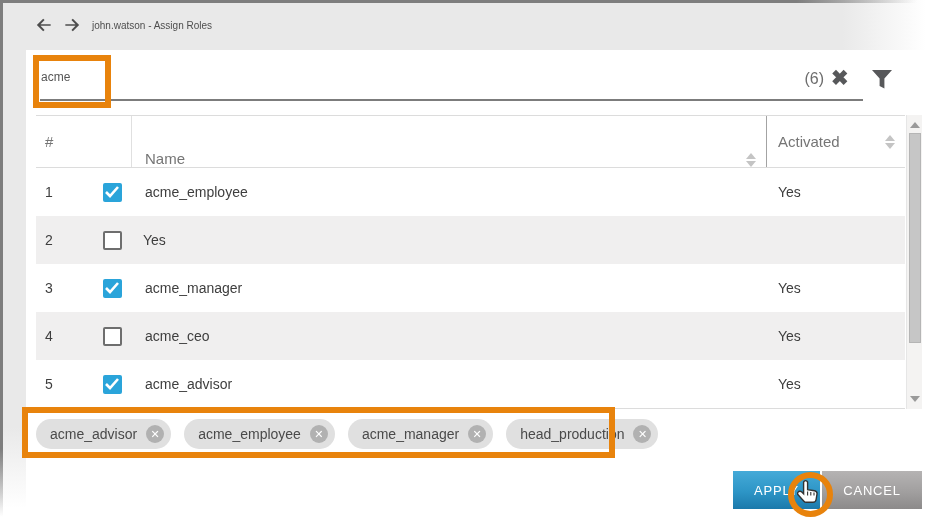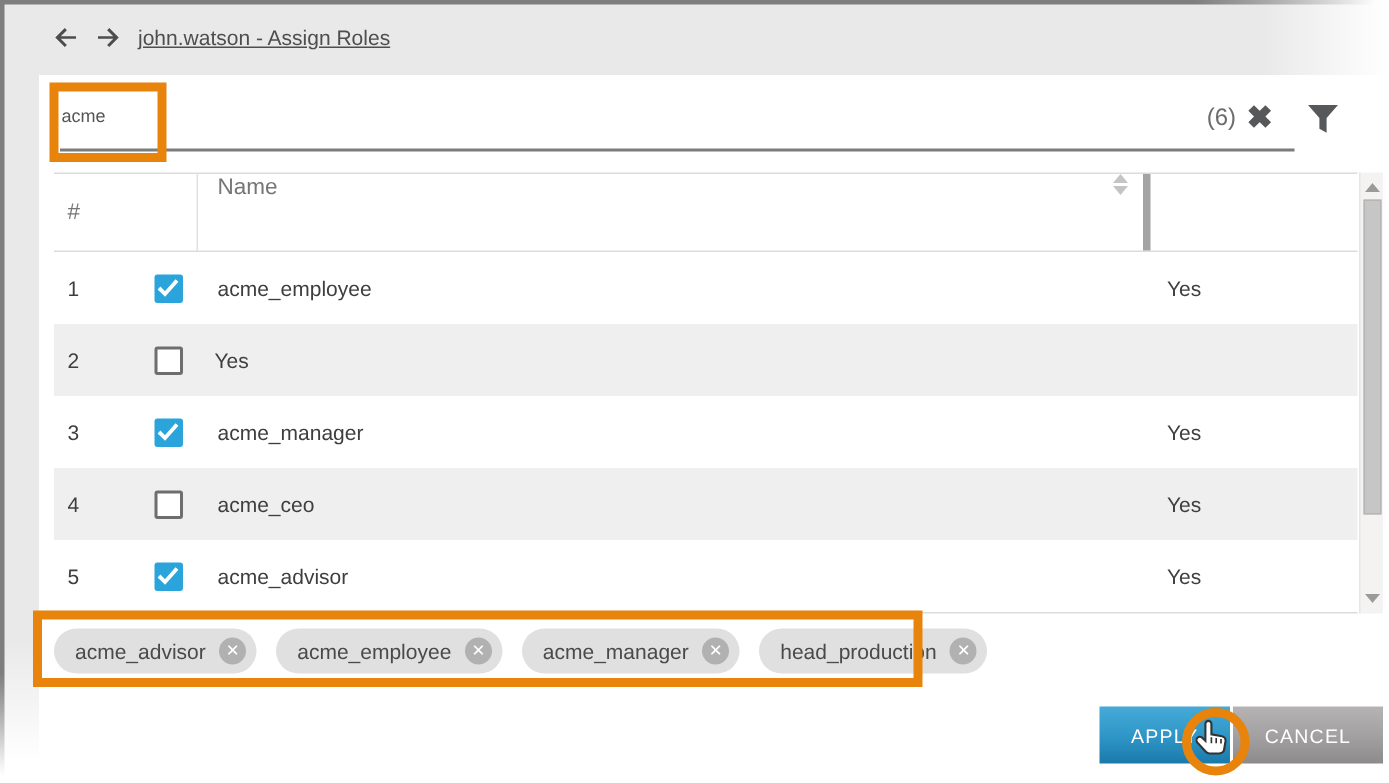--- a/index.html
+++ b/index.html
@@ -17,21 +17,21 @@
   .edge-left { position:absolute; left:0; top:0; width:3px; height:522px;
     background:linear-gradient(to bottom, #7e7e7e 0%, #7e7e7e 86%, rgba(126,126,126,0) 99%); z-index:9;}
 
   
   .topbar { position:absolute; left:0; top:0; width:926px; height:50px;
     background:linear-gradient(to right, #e9e9e9 0%, #e9e9e9 91%, #ffffff 100%);
     display:flex; align-items:center; }
   .nav-arrow { width:20px; height:20px; display:inline-block; }
   .nav-back { margin-left:34px; }
   .nav-fwd  { margin-left:8px; }
-  .topbar-title { margin-left:10px; font-size:14px; color:#4e4e4e;text-decoration:underline; }
+  .topbar-title { margin-left:10px; font-size:10px; color:#4e4e4e; }
 
   
   .leftstrip { position:absolute; left:0; top:50px; width:26px; height:472px;
     background:linear-gradient(to bottom, #e9e9e9 0%, #e9e9e9 80%, rgba(233,233,233,0) 97%); }
 
   
   .search-value { position:absolute; left:41px; top:70px; font-size:12px; color:#555555; }
   .search-underline { position:absolute; left:40px; top:99px; width:823px; height:2px; background:#7c7c7c; }
   .search-count { position:absolute; left:790px; top:70px; width:34px; text-align:right; font-size:16px; color:#6d6d6d; }
   .clear-icon { position:absolute; left:831px; top:66px; font-size:21px; font-weight:bold; color:#57585a; cursor:pointer; }
@@ -42,21 +42,21 @@
   .anno-search { left:33px; top:55px; width:78px; height:53px; }
   .anno-chips  { left:22px; top:407px; width:593px; height:51px; }
   .anno-circle { left:788px; top:472px; width:45px; height:45px; border-radius:50%; z-index:10; }
 
   
   .role-table { position:absolute; left:36px; top:115px; width:869px; height:294px;
     border-top:1px solid #dcdcdc; border-bottom:1px solid #dcdcdc; font-size:14px; color:#3e3e3e; }
   .thead { position:relative; height:52px; border-bottom:1px solid #dcdcdc;
     display:flex; align-items:center; color:#757575; font-size:15px; background:#ffffff; }
   .th-num  { width:96px;  padding-left:9px;  border-right:1px solid #e0e0e0; height:100%; display:flex; align-items:center; }
-  .th-name { width:635px; padding-left:13px; border-right:5px solid #a3a3a3; height:100%; display:flex; align-items:flex-start; justify-content:space-between; }
+  .th-name { width:635px; padding-left:13px; border-right:1px solid #a3a3a3; height:100%; display:flex; align-items:flex-end; justify-content:space-between; }
   .th-act  { width:138px; padding-left:11px; height:100%; display:flex; align-items:center; justify-content:space-between; }
   .sort-icon { display:inline-flex; flex-direction:column; gap:2px; margin-right:10px; cursor:pointer; }
   .sort-icon .up   { width:0; height:0; border-left:5px solid transparent; border-right:5px solid transparent; border-bottom:6px solid #c4c4c4; }
   .sort-icon .down { width:0; height:0; border-left:5px solid transparent; border-right:5px solid transparent; border-top:6px solid #c4c4c4; }
 
   .trow { height:48px; display:flex; align-items:center; background:#ffffff; }
   .trow.alt { background:#f0efef; }
   .td-num  { width:96px; padding-left:9px; display:flex; align-items:center; }
   .td-num .num { width:58px; }
   .td-name { width:635px; padding-left:13px; }
@@ -130,20 +130,27 @@
       <div class="th-num">
         <span>#</span>
       </div>
       <div class="th-name">
         <span>Name</span>
         <span class="sort-icon">
             <span class="up"></span>
             <span class="down"></span>
           </span>
       </div>
+      <div class="th-act">
+        <span>Activated</span>
+        <span class="sort-icon">
+            <span class="up"></span>
+            <span class="down"></span>
+          </span>
+      </div>
     </div>
 
     <div class="trow">
       <div class="td-num">
           <span class="num">1</span>
         <span class="checkbox checked">
             <svg width="14" height="12" viewBox="0 0 14 12">
               <polyline points="1,6 5,10 13,1" fill="none" stroke="#ffffff" stroke-width="2.6"></polyline>
             </svg>
           </span>

